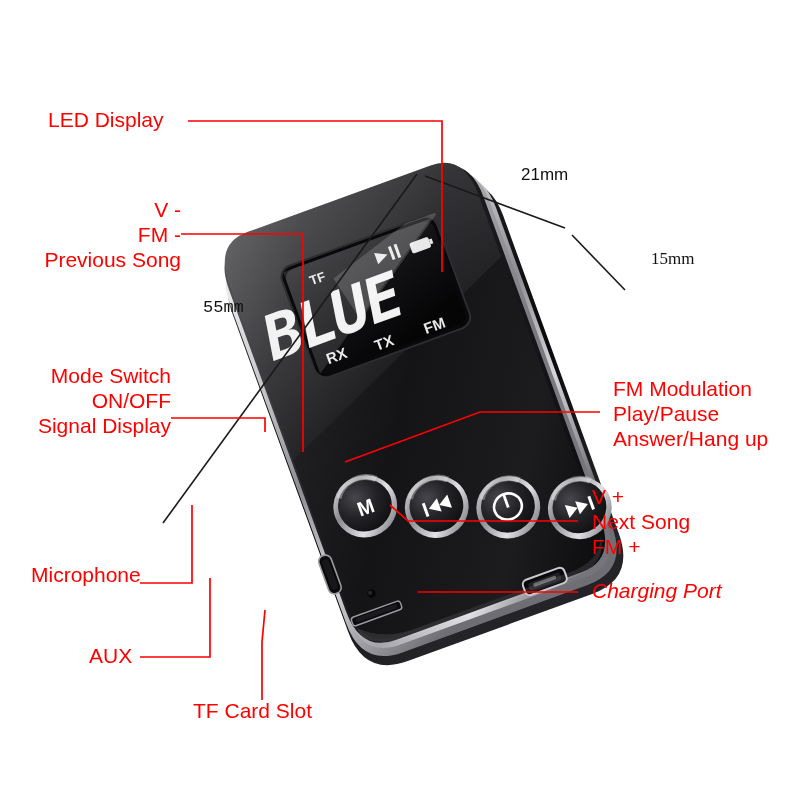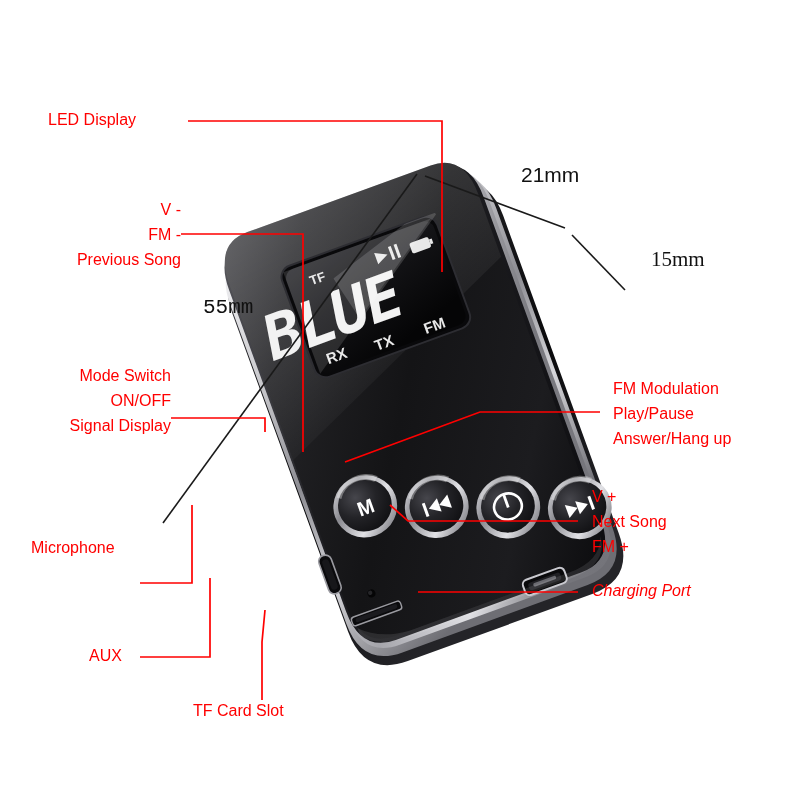--- a/index.html
+++ b/index.html
@@ -20,32 +20,32 @@
     position: absolute;
     left: 0;
     top: 0;
     width: 800px;
     height: 800px;
   }
   .callout {
     position: absolute;
     color: #ff0000;
     font-family: "Liberation Sans", sans-serif;
-    font-size: 16px;
+    font-size: 21px;
     line-height: 25px;
     white-space: nowrap;
     letter-spacing: 0px;
   }
   .callout.right-al { text-align: right; }
   .callout.left-al  { text-align: left; }
   .dim {
     position: absolute;
     color: #111111;
     font-family: "Liberation Sans", sans-serif;
-    font-size: 21px;
+    font-size: 17px;
     line-height: 24px;
     white-space: nowrap;
   }
   .callout-line { white-space: nowrap; }
 </style>
 </head>
 <body>
 
 <div id="stage">
 
@@ -296,21 +296,21 @@
   <div class="callout left-al" style="left:592px; top:484px;">
     <div class="callout-line">V +</div>
     <div class="callout-line">Next Song</div>
     <div class="callout-line">FM +</div>
   </div>
 
   <div class="callout left-al" style="left:592px; top:578px;font-style:italic;">
     <div class="callout-line">Charging Port</div>
   </div>
 
-  <div class="callout left-al" style="left:31px; top:535px;text-align:center;">
+  <div class="callout left-al" style="left:31px; top:562px;text-align:center;">
     <div class="callout-line">Microphone</div>
   </div>
 
   <div class="callout left-al" style="left:89px; top:643px;">
     <div class="callout-line">AUX</div>
   </div>
 
   <div class="callout left-al" style="left:193px; top:698px;">
     <div class="callout-line">TF Card Slot</div>
   </div>

